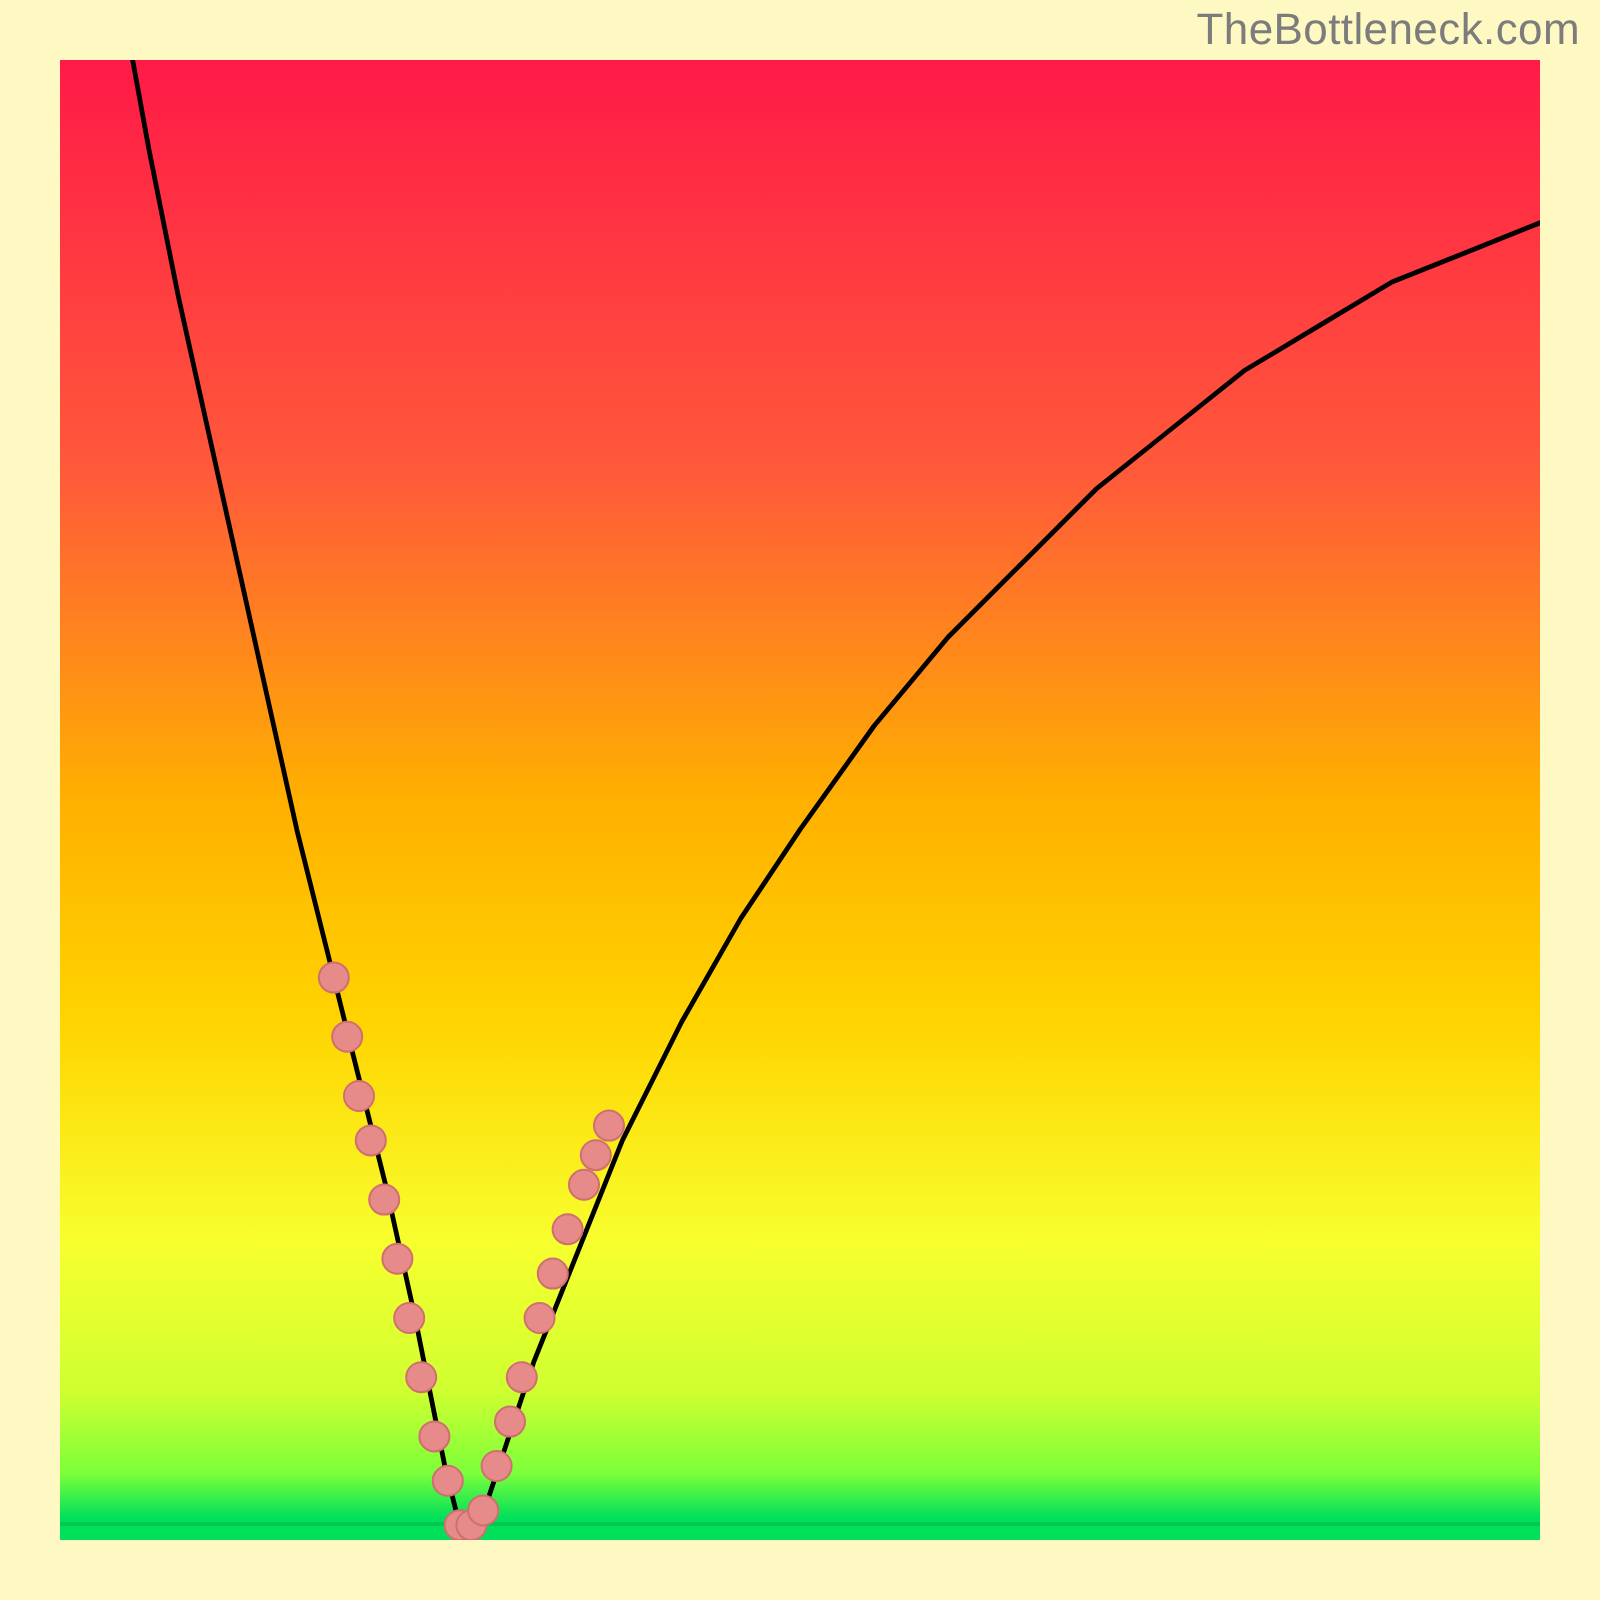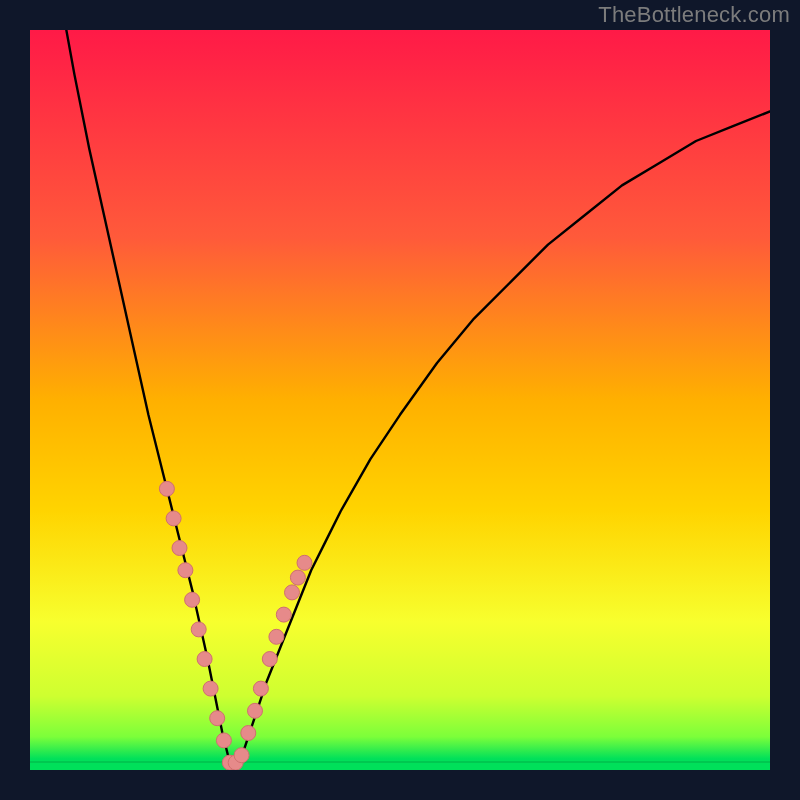--- a/index.html
+++ b/index.html
@@ -6,21 +6,21 @@
     margin: 0;
     padding: 0;
     width: 800px;
     height: 800px;
     background: #000;
     font-family: Arial, Helvetica, sans-serif;
   }
   .outer {
     width: 800px;
     height: 800px;
-    background: #0f172a;
+    background: #fef9c3;
     position: relative;
   }
   .watermark {
     position: absolute;
     top: 2px;
     right: 10px;
     color: #7c7c7c;
     font-size: 22px;
     font-weight: 500;
     letter-spacing: 0.2px;

